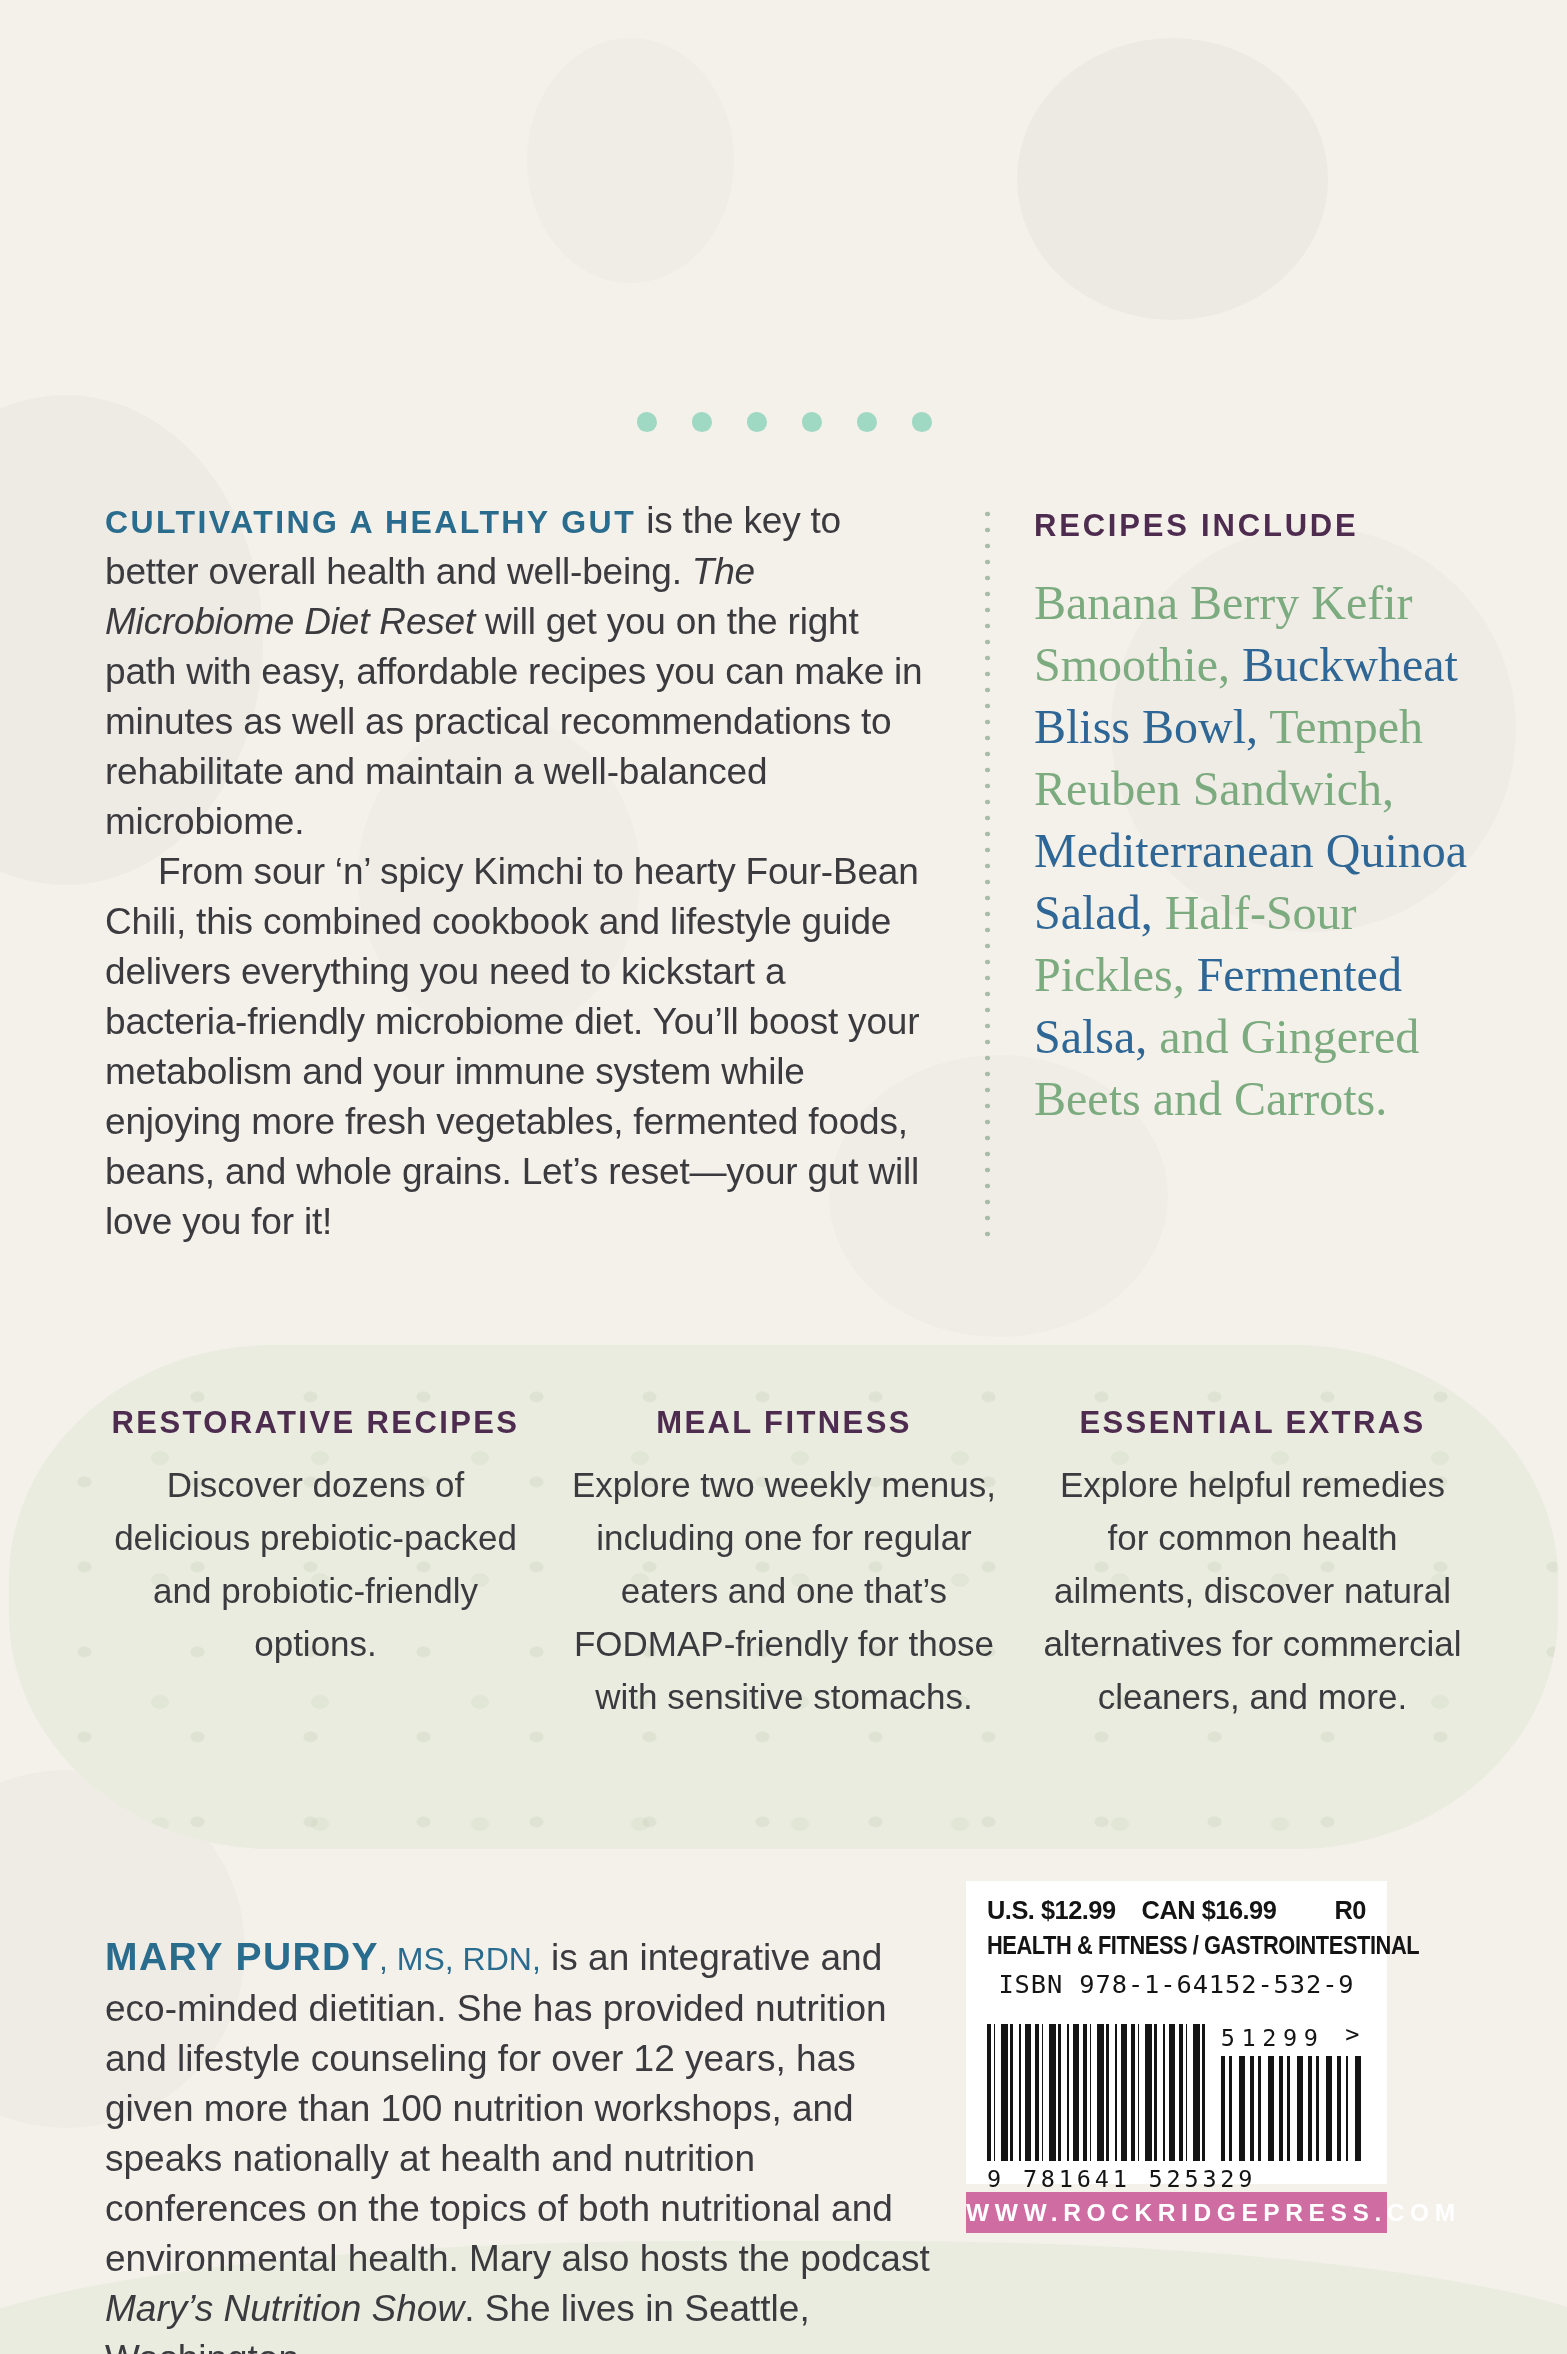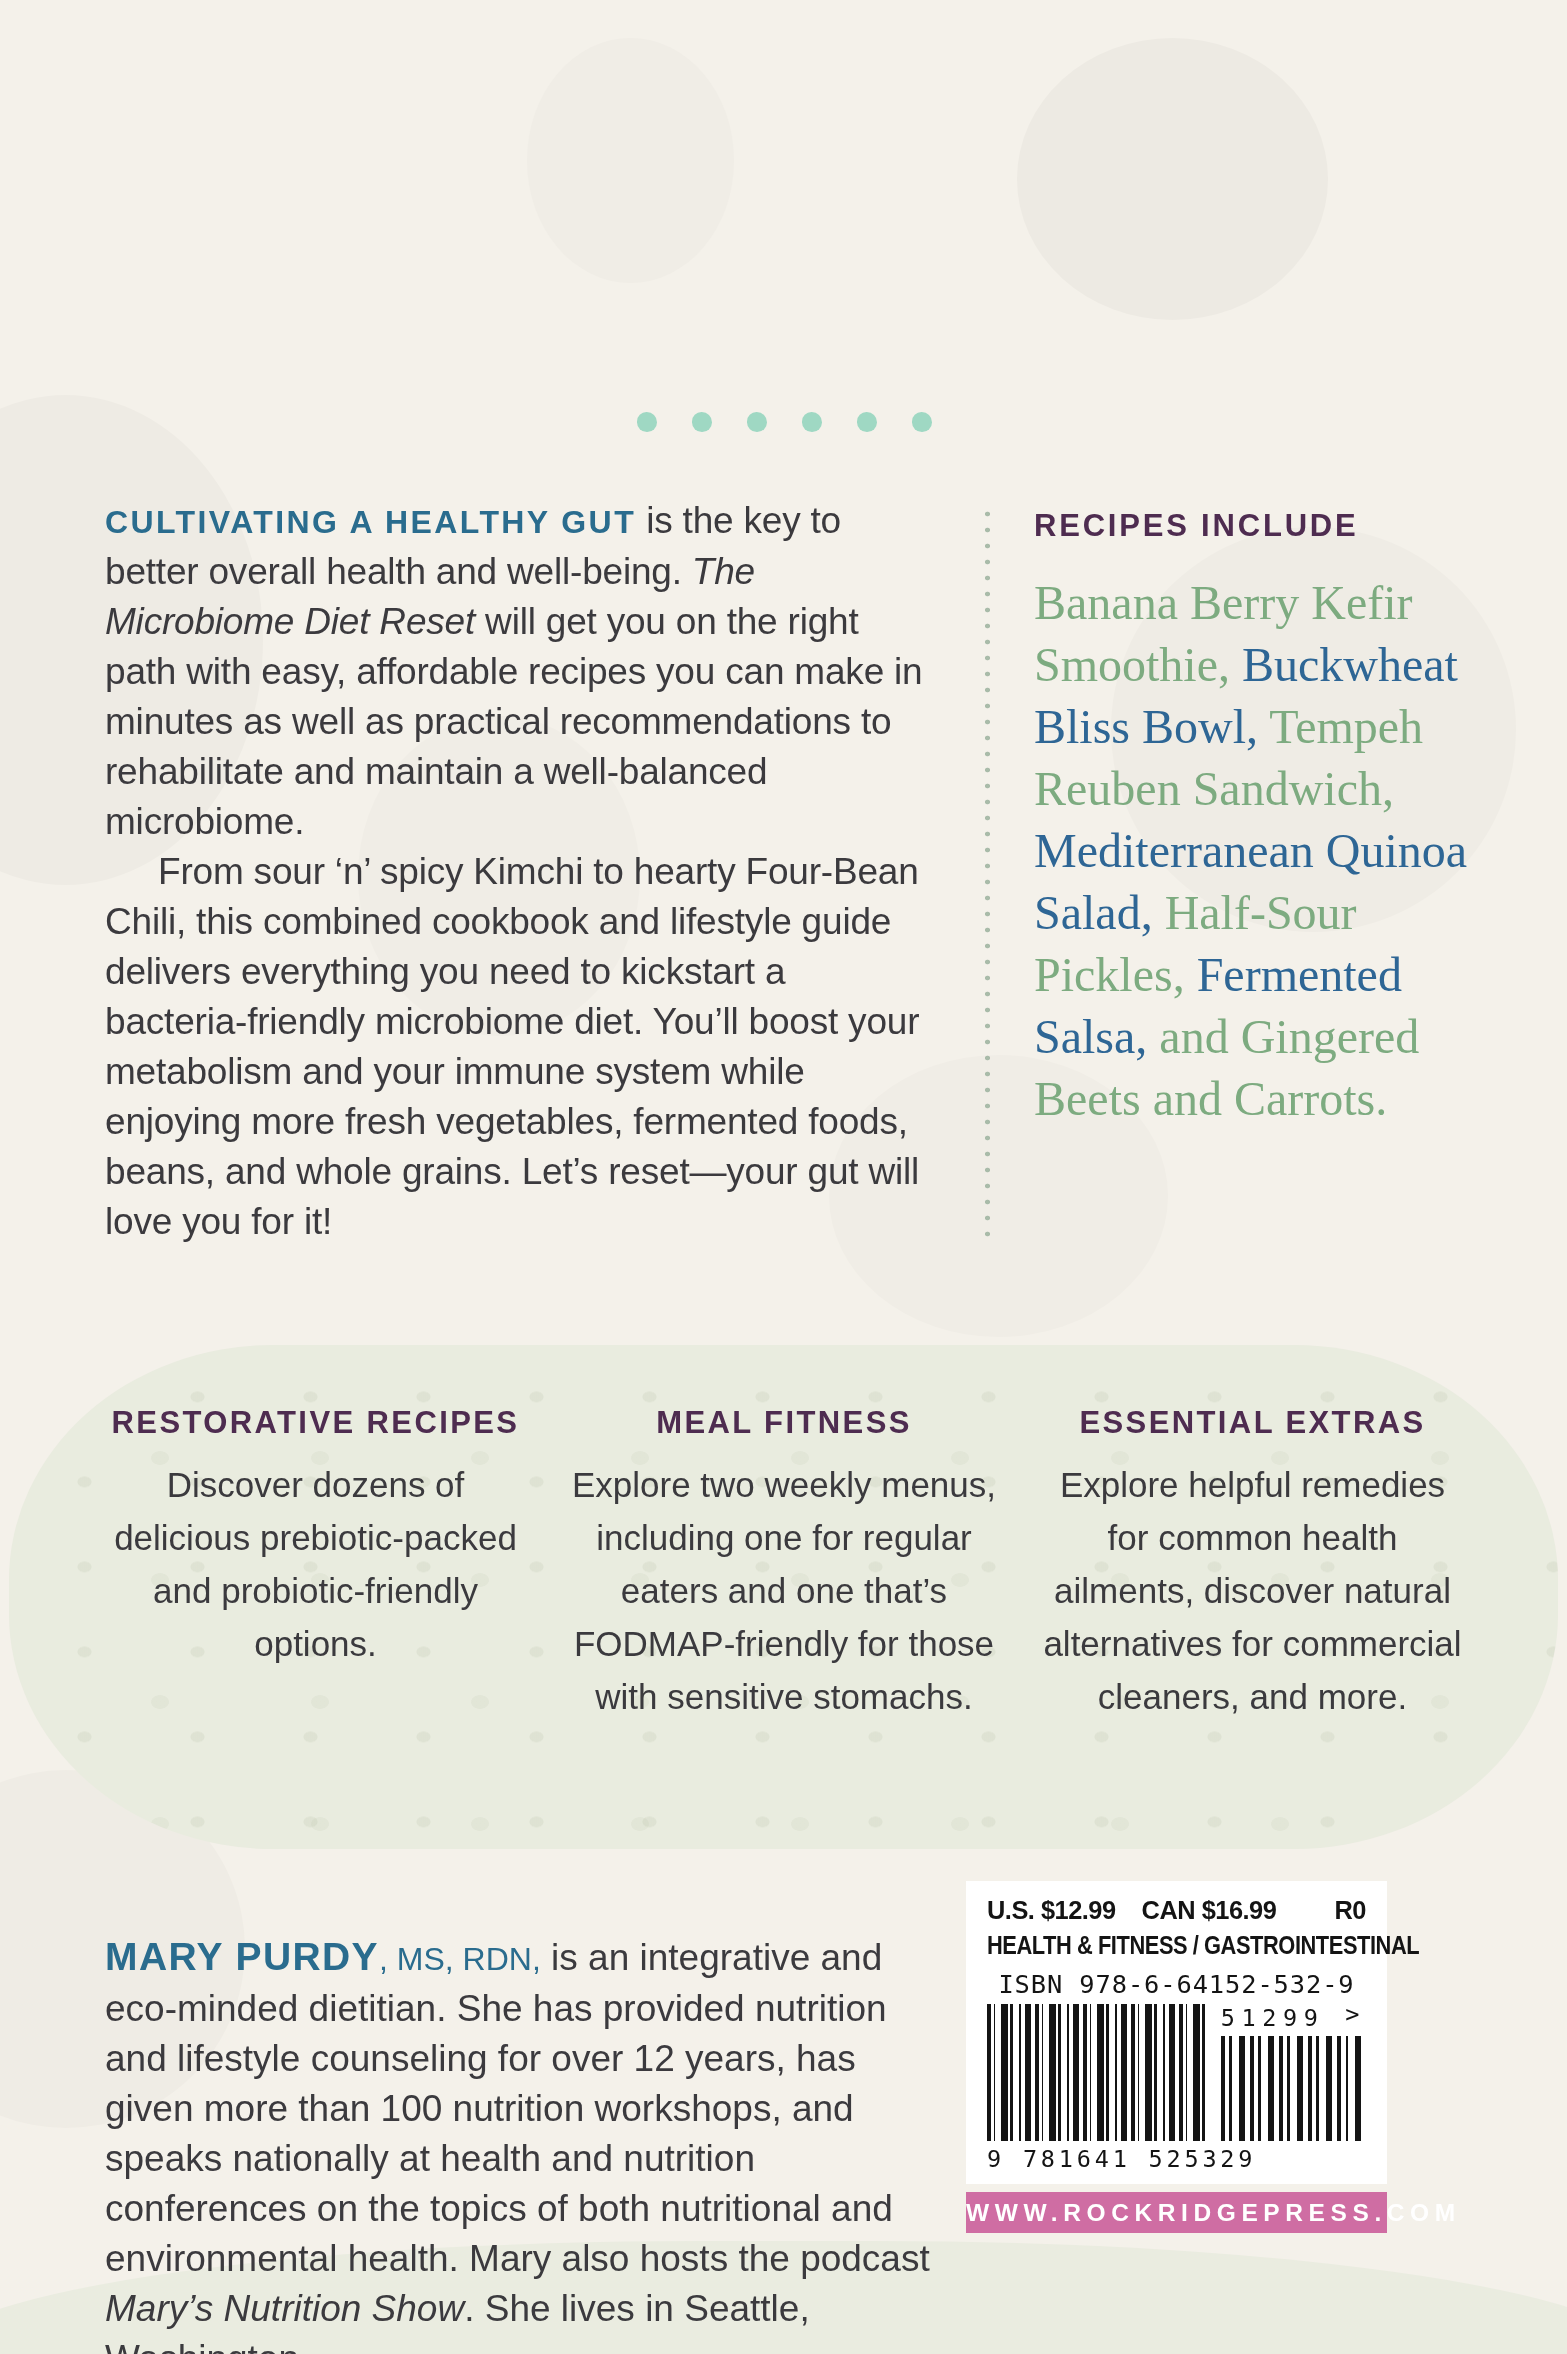--- a/index.html
+++ b/index.html
@@ -81,21 +81,21 @@
   
   .barcode-box{position:absolute; left:966px; top:1881px; width:421px; height:303px;
     background:#ffffff; z-index:2; padding:15px 21px; box-sizing:border-box;}
   .price-row{display:flex; justify-content:space-between; align-items:baseline;
     font-weight:bold; font-size:25.4px; letter-spacing:-0.5px; color:#141414;}
   .price-left{display:flex; gap:26px;}
   .category{margin-top:5.6px; font-weight:bold; font-size:25.4px; letter-spacing:-0.5px;
     color:#141414; transform:scaleX(0.86); transform-origin:left; white-space:nowrap;}
   .isbn{margin-top:9.4px; text-align:center; font-family:"DejaVu Sans Mono", monospace;
     font-size:25.4px; letter-spacing:0.9px; color:#141414; white-space:nowrap;}
-  .bars-row{margin-top:5px; display:flex; gap:15px; height:137px;}
+  .bars-row{margin-top:25px; display:flex; gap:15px; height:137px;}
   .main-bars{width:228px; height:100%;
     background:repeating-linear-gradient(90deg,
       #141414 0 3.8px,  #fff 3.8px 6.6px,
       #141414 6.6px 8.5px,  #fff 8.5px 14px,
       #141414 14px 21px, #fff 21px 23.5px,
       #141414 23.5px 26px, #fff 26px 32px,
       #141414 32px 34px, #fff 34px 38px,
       #141414 38px 44px, #fff 44px 48px);}
   .supplement{flex:1; display:flex; flex-direction:column;}
   .sup-digits{font-family:"DejaVu Sans Mono", monospace; font-size:23.5px;
@@ -178,21 +178,21 @@
 
   <div class="barcode-box">
     <div class="price-row">
       <span class="price-left">
         <span>U.S. $12.99</span>
         <span>CAN $16.99</span>
       </span>
       <span>R0</span>
     </div>
     <div class="category">HEALTH &amp; FITNESS / GASTROINTESTINAL</div>
-    <div class="isbn">ISBN 978-6-64152-532-9</div>
+    <div class="isbn">ISBN 978-1-64152-532-9</div>
     <div class="bars-row">
       <div class="main-bars"></div>
       <div class="supplement">
         <div class="sup-digits"><span>51299</span> <span class="sup-arrow">&gt;</span></div>
         <div class="sup-bars"></div>
       </div>
     </div>
     <div class="digits-row">9 781641 525329</div>
   </div>
 

